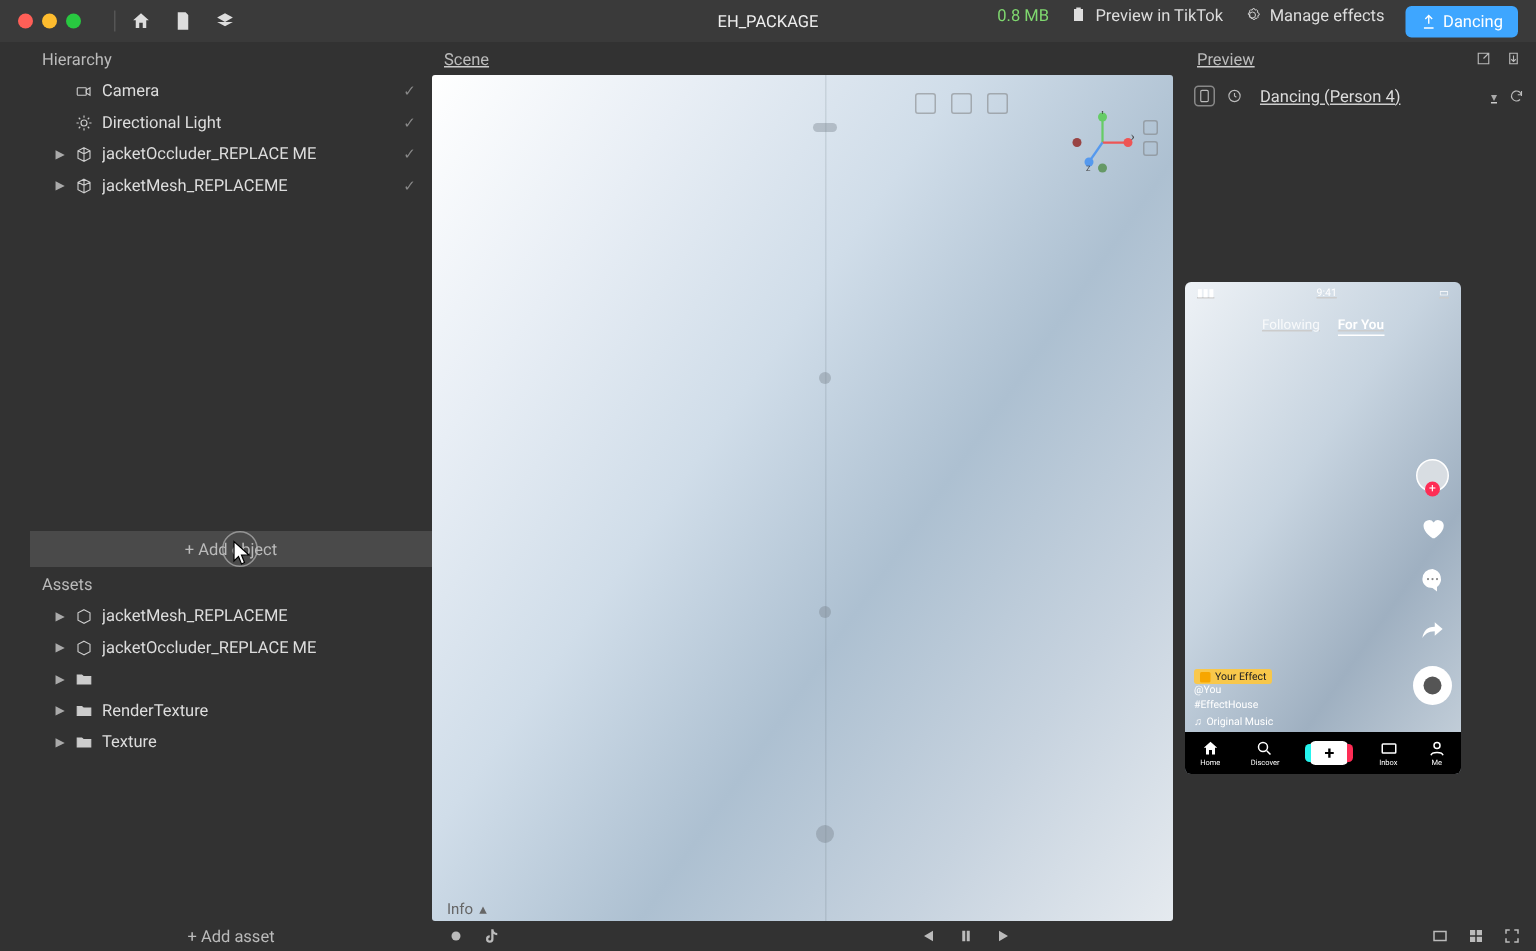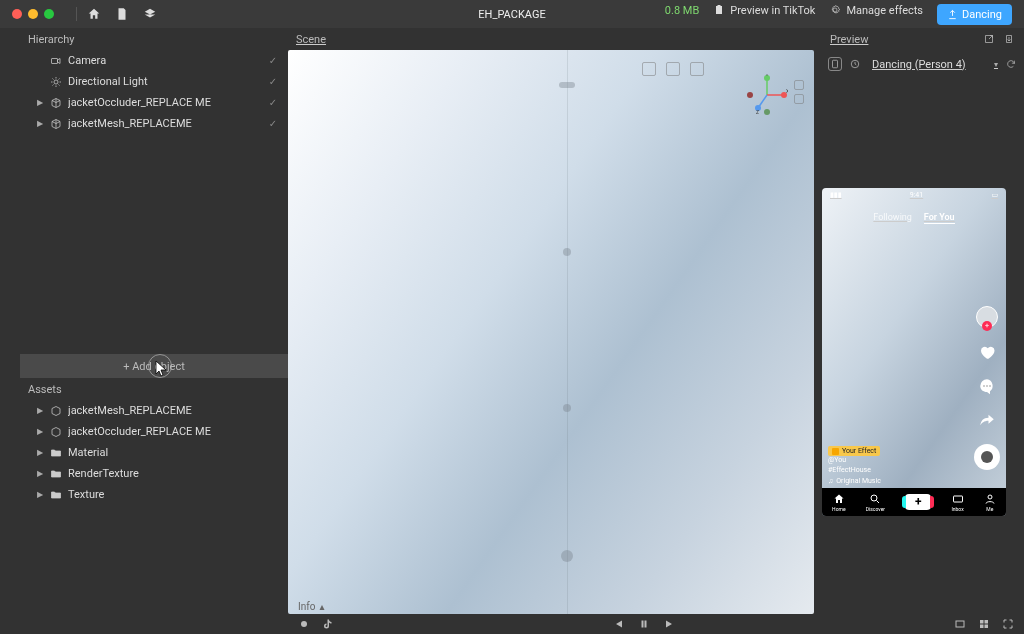--- a/index.html
+++ b/index.html
@@ -20,21 +20,21 @@
   .tb-link { color: #ddd; display: flex; align-items: center; gap: 5px; cursor: pointer; }
   .tb-link svg { width: 12px; height: 12px; fill: #ddd; }
   .btn-submit { background: #3ea6ff; color: #fff; padding: 4px 10px; border-radius: 4px; display: flex; align-items: center; gap: 4px; cursor: pointer; }
   .btn-submit svg { width: 11px; height: 11px; fill: #fff; }
   
   .main { display: flex; height: 606px; margin-left: 20px; }
   .leftcol { width: 268px; display: flex; flex-direction: column; background: #323232; }
   .center-right { flex: 1; display: flex; flex-direction: column; text-decoration: underline; }
   .cr-top { flex: 1; display: flex; }
   .scenecol { flex: 1; display: flex; flex-direction: column; }
-  .previewcol { width: 202px; display: flex; flex-direction: column; }
+  .previewcol { width: 234px; display: flex; flex-direction: column; }
   
   .panel-header { height: 22px; display: flex; align-items: center; padding: 0 8px; color: #bbb; font-size: 11px; }
   .panel-header .spacer { flex: 1; }
   .panel-icon { width: 14px; height: 14px; margin-left: 6px; display: flex; align-items: center; justify-content: center; cursor: pointer; }
   .panel-icon svg { width: 12px; height: 12px; stroke: #bbb; fill: none; stroke-width: 1.5; }
   
   .hier-body { flex: 0 0 304px; overflow: auto; }
   .hier-header { height: 22px; display: flex; align-items: center; padding-left: 8px; color: #bbb; }
   .row { height: 21px; display: flex; align-items: center; padding-left: 16px; padding-right: 8px; color: #ddd; gap: 6px; cursor: pointer; }
   .row .caret { width: 8px; display: flex; justify-content: center; color: #aaa; font-size: 8px; }
@@ -231,41 +231,43 @@
           </span>
         <span class="rlabel">jacketOccluder_REPLACE ME</span>
       </div>
       <div class="row">
         <span class="caret">▶</span>
         <span class="ricon">
             <svg viewBox="0 0 24 24">
               <path d="M3 6h6l2 2h10v10H3z" fill="#ccc"></path>
             </svg>
           </span>
-        <span class="rlabel">Material</span>
       </div>
       <div class="row">
         <span class="caret">▶</span>
         <span class="ricon">
             <svg viewBox="0 0 24 24">
               <path d="M3 6h6l2 2h10v10H3z" fill="#ccc"></path>
             </svg>
           </span>
         <span class="rlabel">RenderTexture</span>
       </div>
       <div class="row">
         <span class="caret">▶</span>
         <span class="ricon">
             <svg viewBox="0 0 24 24">
               <path d="M3 6h6l2 2h10v10H3z" fill="#ccc"></path>
             </svg>
           </span>
         <span class="rlabel">Texture</span>
       </div>
     </div>
+    <div class="add-bar-bottom">
+        <span>+ Add asset</span>
+      </div>
   </div>
 
   <div class="center-right">
     <div class="cr-top">
       <div class="scenecol">
         <div class="panel-header">
           <span>Scene</span>
         </div>
         <div class="scene-body">
           <div class="scene-centerline"></div>

